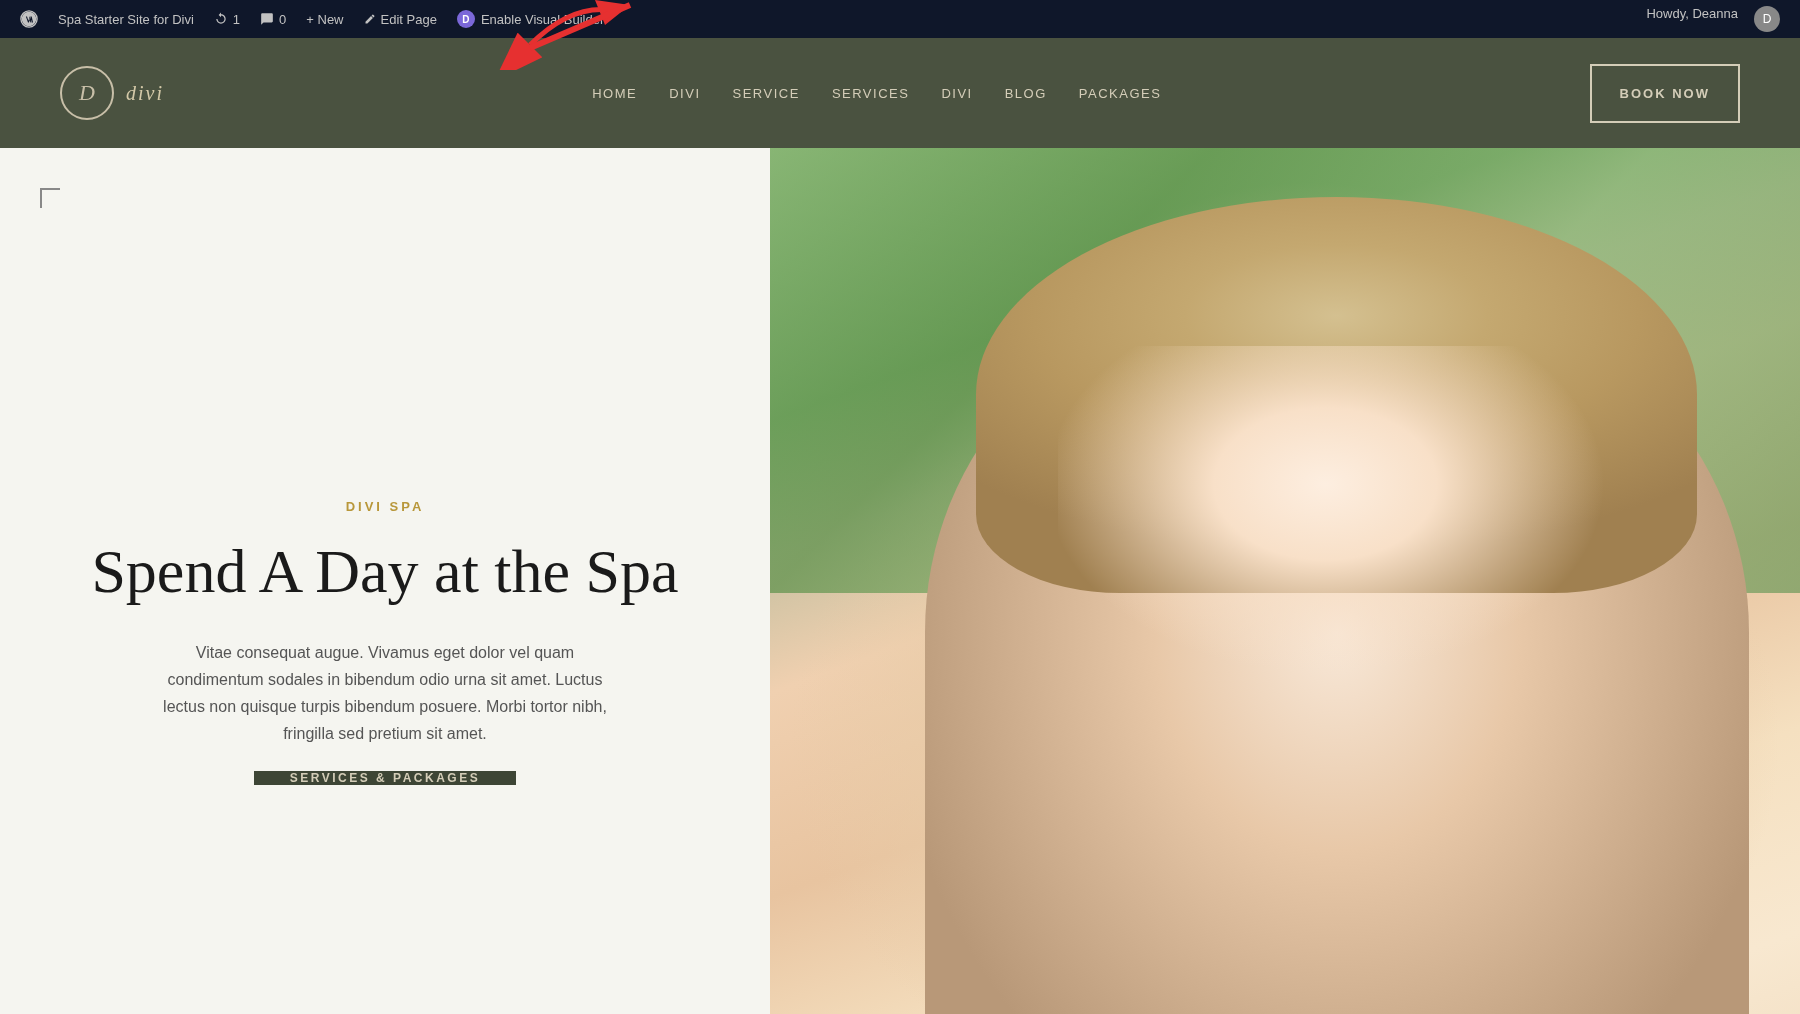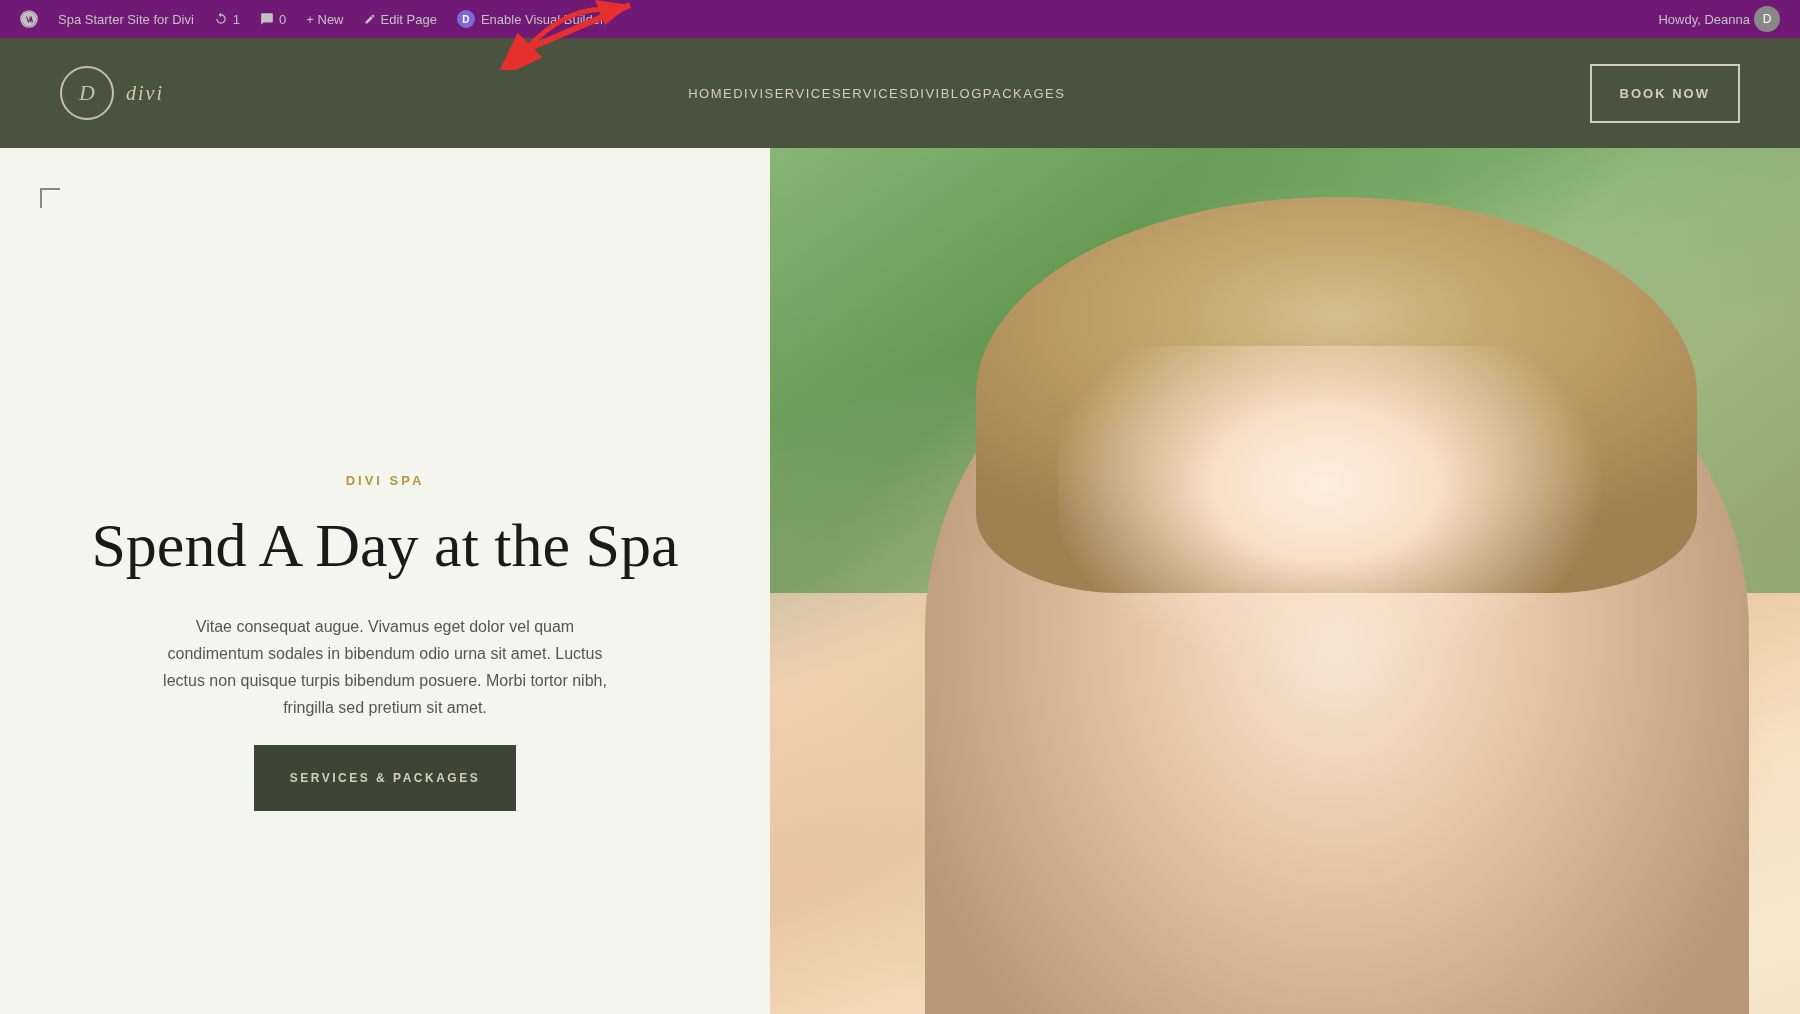--- a/index.html
+++ b/index.html
@@ -2,21 +2,21 @@
 <html><head>
   <meta charset="utf-8">
   <style>
     * { margin: 0; padding: 0; box-sizing: border-box; }
     body { font-family: Arial, sans-serif; width: 1800px; height: 1014px; overflow: hidden; background: #f5f5f0; }
 
     
     #admin-bar {
       width: 100%;
       height: 38px;
-      background: #701a75;
+      background: #0f172a;
       display: flex;
       align-items: center;
       padding: 12px 10px;
       gap: 0;
       position: relative;
       z-index: 100;
     }
     .admin-bar-item {
       display: flex;
       align-items: center;
@@ -35,22 +35,22 @@
     }
     .admin-bar-right {
       margin-left: auto;
       display: flex;
       align-items: center;
     }
     .admin-bar-howdy {
       color: #c2c2c2;
       font-size: 13px;
       display: flex;
-      align-items: center;
-      gap: 4px;
+      align-items: flex-start;
+      gap: 16px;
       padding: 0 10px;
     }
     .avatar-circle {
       width: 26px;
       height: 26px;
       border-radius: 50%;
       background: #888;
       display: flex;
       align-items: center;
       justify-content: center;
@@ -124,20 +124,21 @@
     .logo-text {
       font-size: 20px;
       color: #d4c9a8;
       font-family: Georgia, serif;
       letter-spacing: 2px;
       font-style: italic;
     }
     .site-nav {
       display: flex;
       align-items: flex-start;
+      gap: 32px;
     }
     .nav-link {
       color: #d4cdb8;
       font-size: 13px;
       letter-spacing: 1.5px;
       font-weight: 500;
       text-decoration: none;
       cursor: pointer;
     }
     .book-now-btn {
@@ -200,21 +201,21 @@
       line-height: 1.7;
       color: #555;
       text-align: center;
       max-width: 460px;
       margin-bottom: 23px;
     }
     .hero-cta-btn {
       background: #3d4535;
       color: #d4cdb8;
       border: none;
-      padding: 26px 36px;
+      padding: 0 36px;
       font-size: 12px;
       letter-spacing: 2.5px;
       font-weight: 700;
       cursor: pointer;
     }
     .hero-right {
       flex: 1;
       height: 100%;
       background: #c8b89a;
       overflow: hidden;

